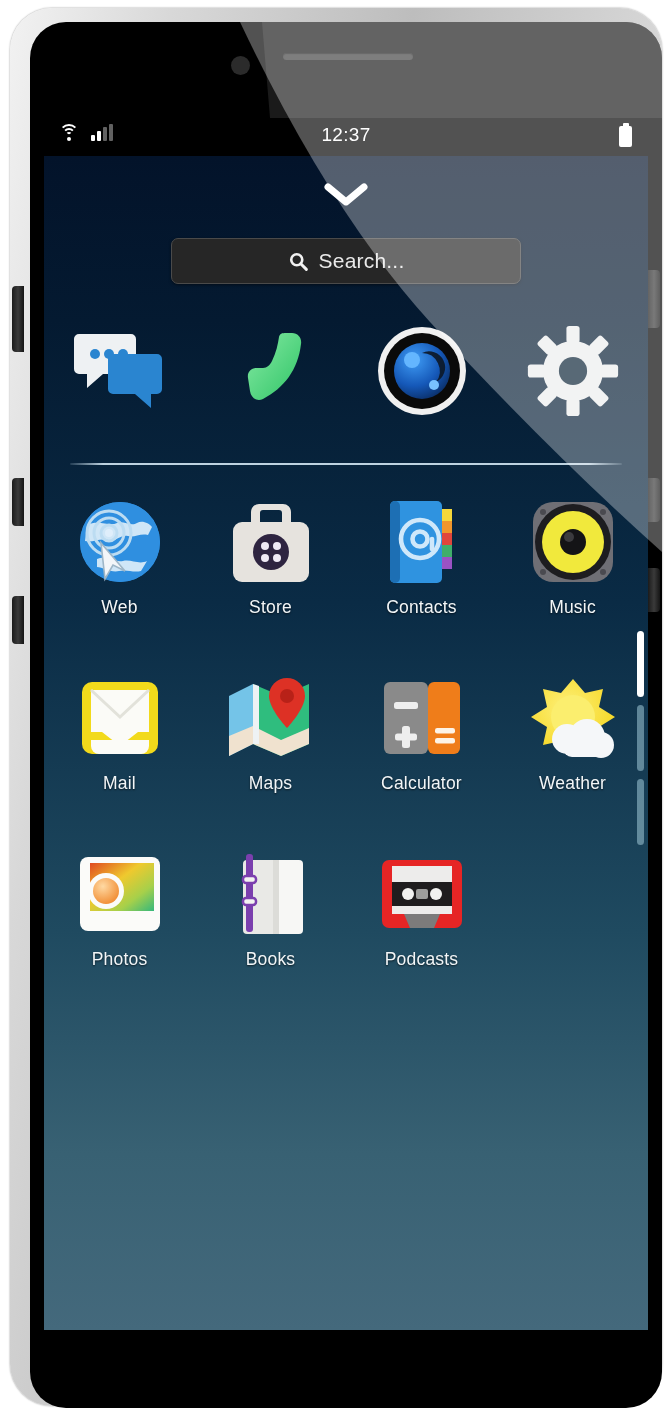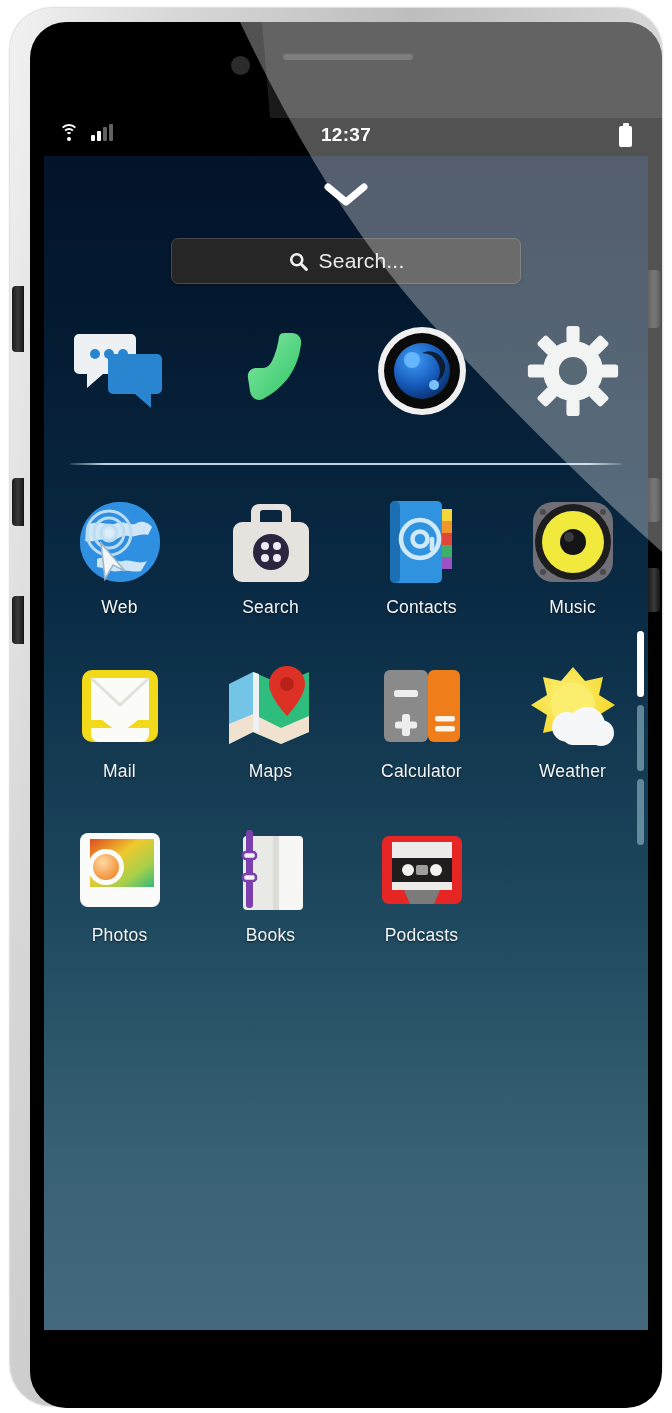--- a/index.html
+++ b/index.html
@@ -39,21 +39,21 @@
   .screen {
     position:absolute; left:34px; top:148px; width:604px; height:1174px;
     overflow:hidden;
     background:linear-gradient(180deg,#03132a 0%,#041a31 14%,#0a2b45 38%,#1f4a60 66%,#386173 85%,#44697c 100%);
   }
 
   
   .statusbar { position:absolute; left:34px; top:110px; width:604px; height:38px; color:#fff; }
   .sb-left  { position:absolute; left:14px; top:5px; display:flex; align-items:flex-end; gap:11px; }
   .sb-time  { position:absolute; left:0; right:0; top:6px; text-align:center;
-              font-size:19px; font-weight:bold; letter-spacing:.3px; }
+              font-size:19px; font-weight:normal; letter-spacing:.3px; }
   .sb-right { position:absolute; right:16px; top:8px; }
 
   .wifi { width:22px; height:18px; position:relative; }
   .wifi span { position:absolute; left:50%; transform:translateX(-50%);
                border:2.2px solid #fff; border-bottom-color:transparent;
                border-left-color:transparent; border-right-color:transparent;
                border-radius:50%; }
   .wifi .a1 { width:20px; height:20px; top:1px; }
   .wifi .a2 { width:13px; height:13px; top:5px; }
   .wifi .a3 { width:6px;  height:6px;  top:9px; }
@@ -82,21 +82,21 @@
 
   .favrow { position:absolute; left:0; top:160px; width:604px;
             display:grid; grid-template-columns:repeat(4,1fr); }
   .favrow .cell { display:flex; align-items:center; justify-content:center; height:110px; }
 
   .divider { position:absolute; left:26px; top:307px; width:552px; height:2px;
              background:linear-gradient(90deg,rgba(190,215,230,.15),rgba(205,225,238,.92) 6%,rgba(205,225,238,.92) 94%,rgba(190,215,230,.15));
              border-radius:1px; }
 
   .grid { position:absolute; left:0; top:332px; width:604px;
-          display:grid; grid-template-columns:repeat(4,1fr); row-gap:4px; }
+          display:grid; grid-template-columns:repeat(4,1fr); row-gap:16px; }
   .app { height:160px; display:flex; flex-direction:column; align-items:center; justify-content:flex-start; padding-top:8px; }
   .app .ic { width:92px; height:92px; display:flex; align-items:center; justify-content:center; }
   .app .lbl { margin-top:9px; color:#f2f6f8; font-size:17.5px; letter-spacing:.2px;
               text-shadow:0 1px 2px rgba(0,0,0,.65); white-space:nowrap; }
 
   
   .pager { position:absolute; right:4px; top:475px; width:7px; display:flex; flex-direction:column; gap:8px; }
   .pager i { display:block; width:7px; height:66px; border-radius:4px; }
   .pager i.on  { background:#ffffff; }
   .pager i.off { background:rgba(160,200,215,.55); }
@@ -253,21 +253,21 @@
               <rect x="4" y="24" width="76" height="60" rx="9" fill="#e6e3de"></rect>
               <circle cx="42" cy="54" r="18" fill="#2e2440"></circle>
               <g fill="#efeaf5">
                 <circle cx="36" cy="48" r="4"></circle>
                   <circle cx="48" cy="48" r="4"></circle>
                 <circle cx="36" cy="60" r="4"></circle>
                   <circle cx="48" cy="60" r="4"></circle>
               </g>
             </svg>
           </div>
-          <div class="lbl">Search</div>
+          <div class="lbl">Store</div>
         </div>
 
 
         <div class="app">
           <div class="ic">
             <svg width="84" height="90" viewBox="0 0 84 90">
               <rect x="58" y="12" width="14" height="12" fill="#f5d73a"></rect>
               <rect x="58" y="24" width="14" height="12" fill="#f0962c"></rect>
               <rect x="58" y="36" width="14" height="12" fill="#e0453c"></rect>
               <rect x="58" y="48" width="14" height="12" fill="#3fae6a"></rect>

